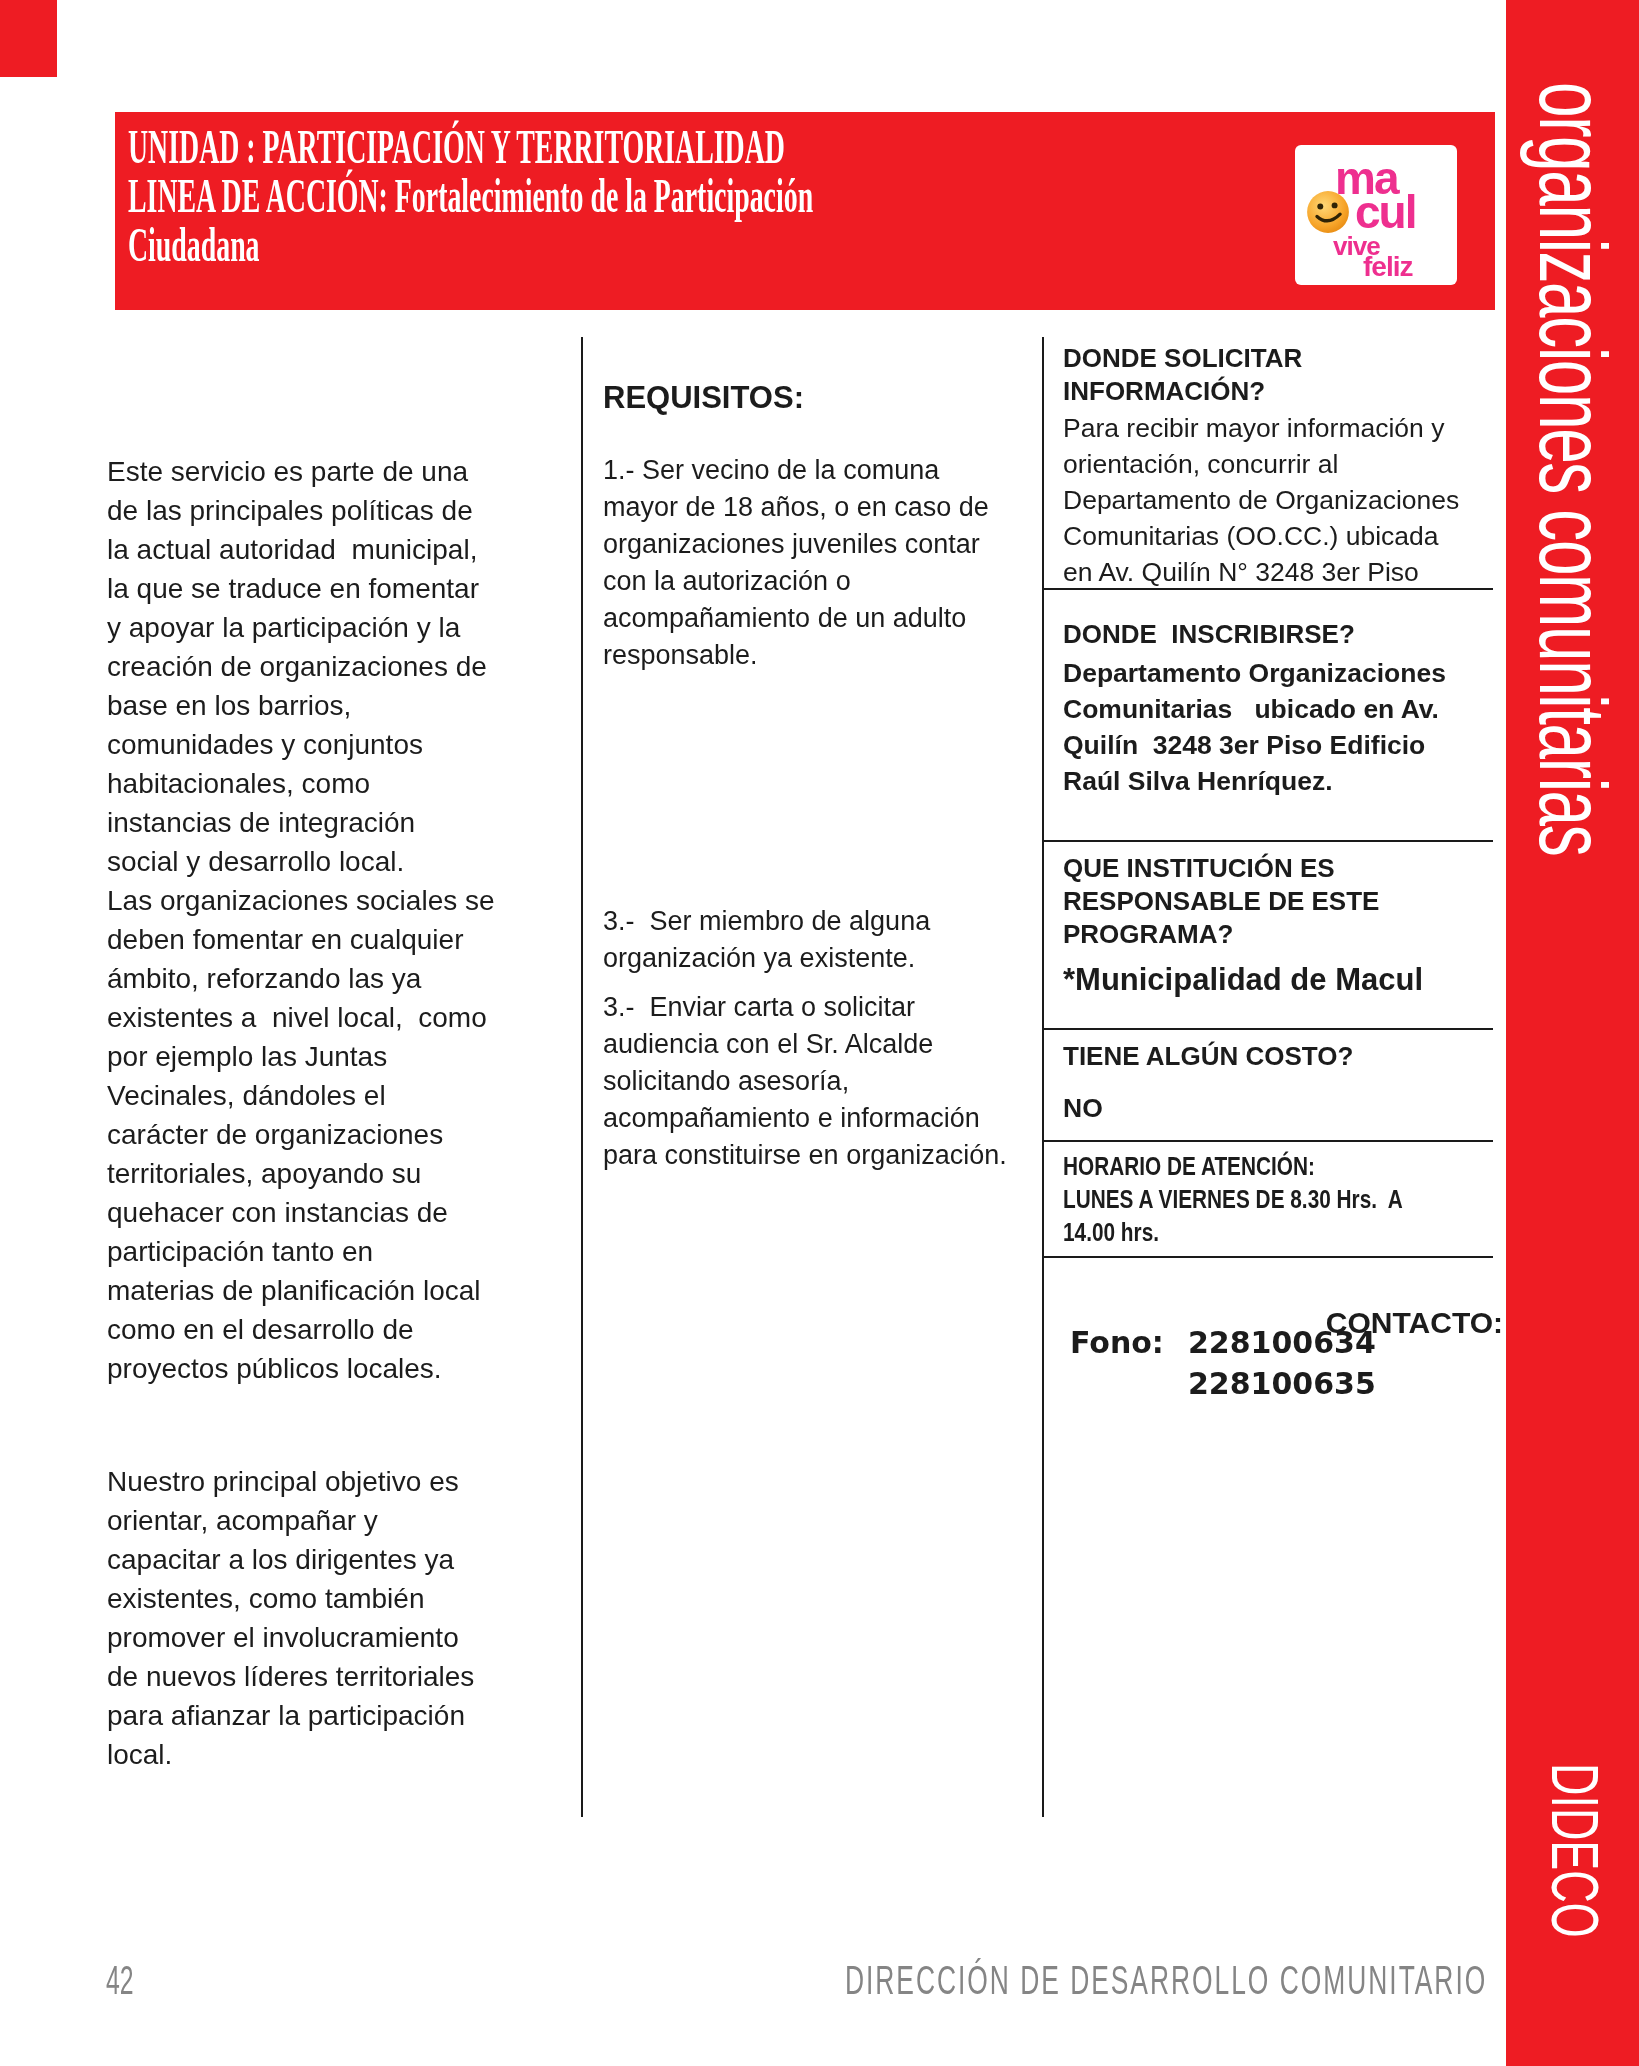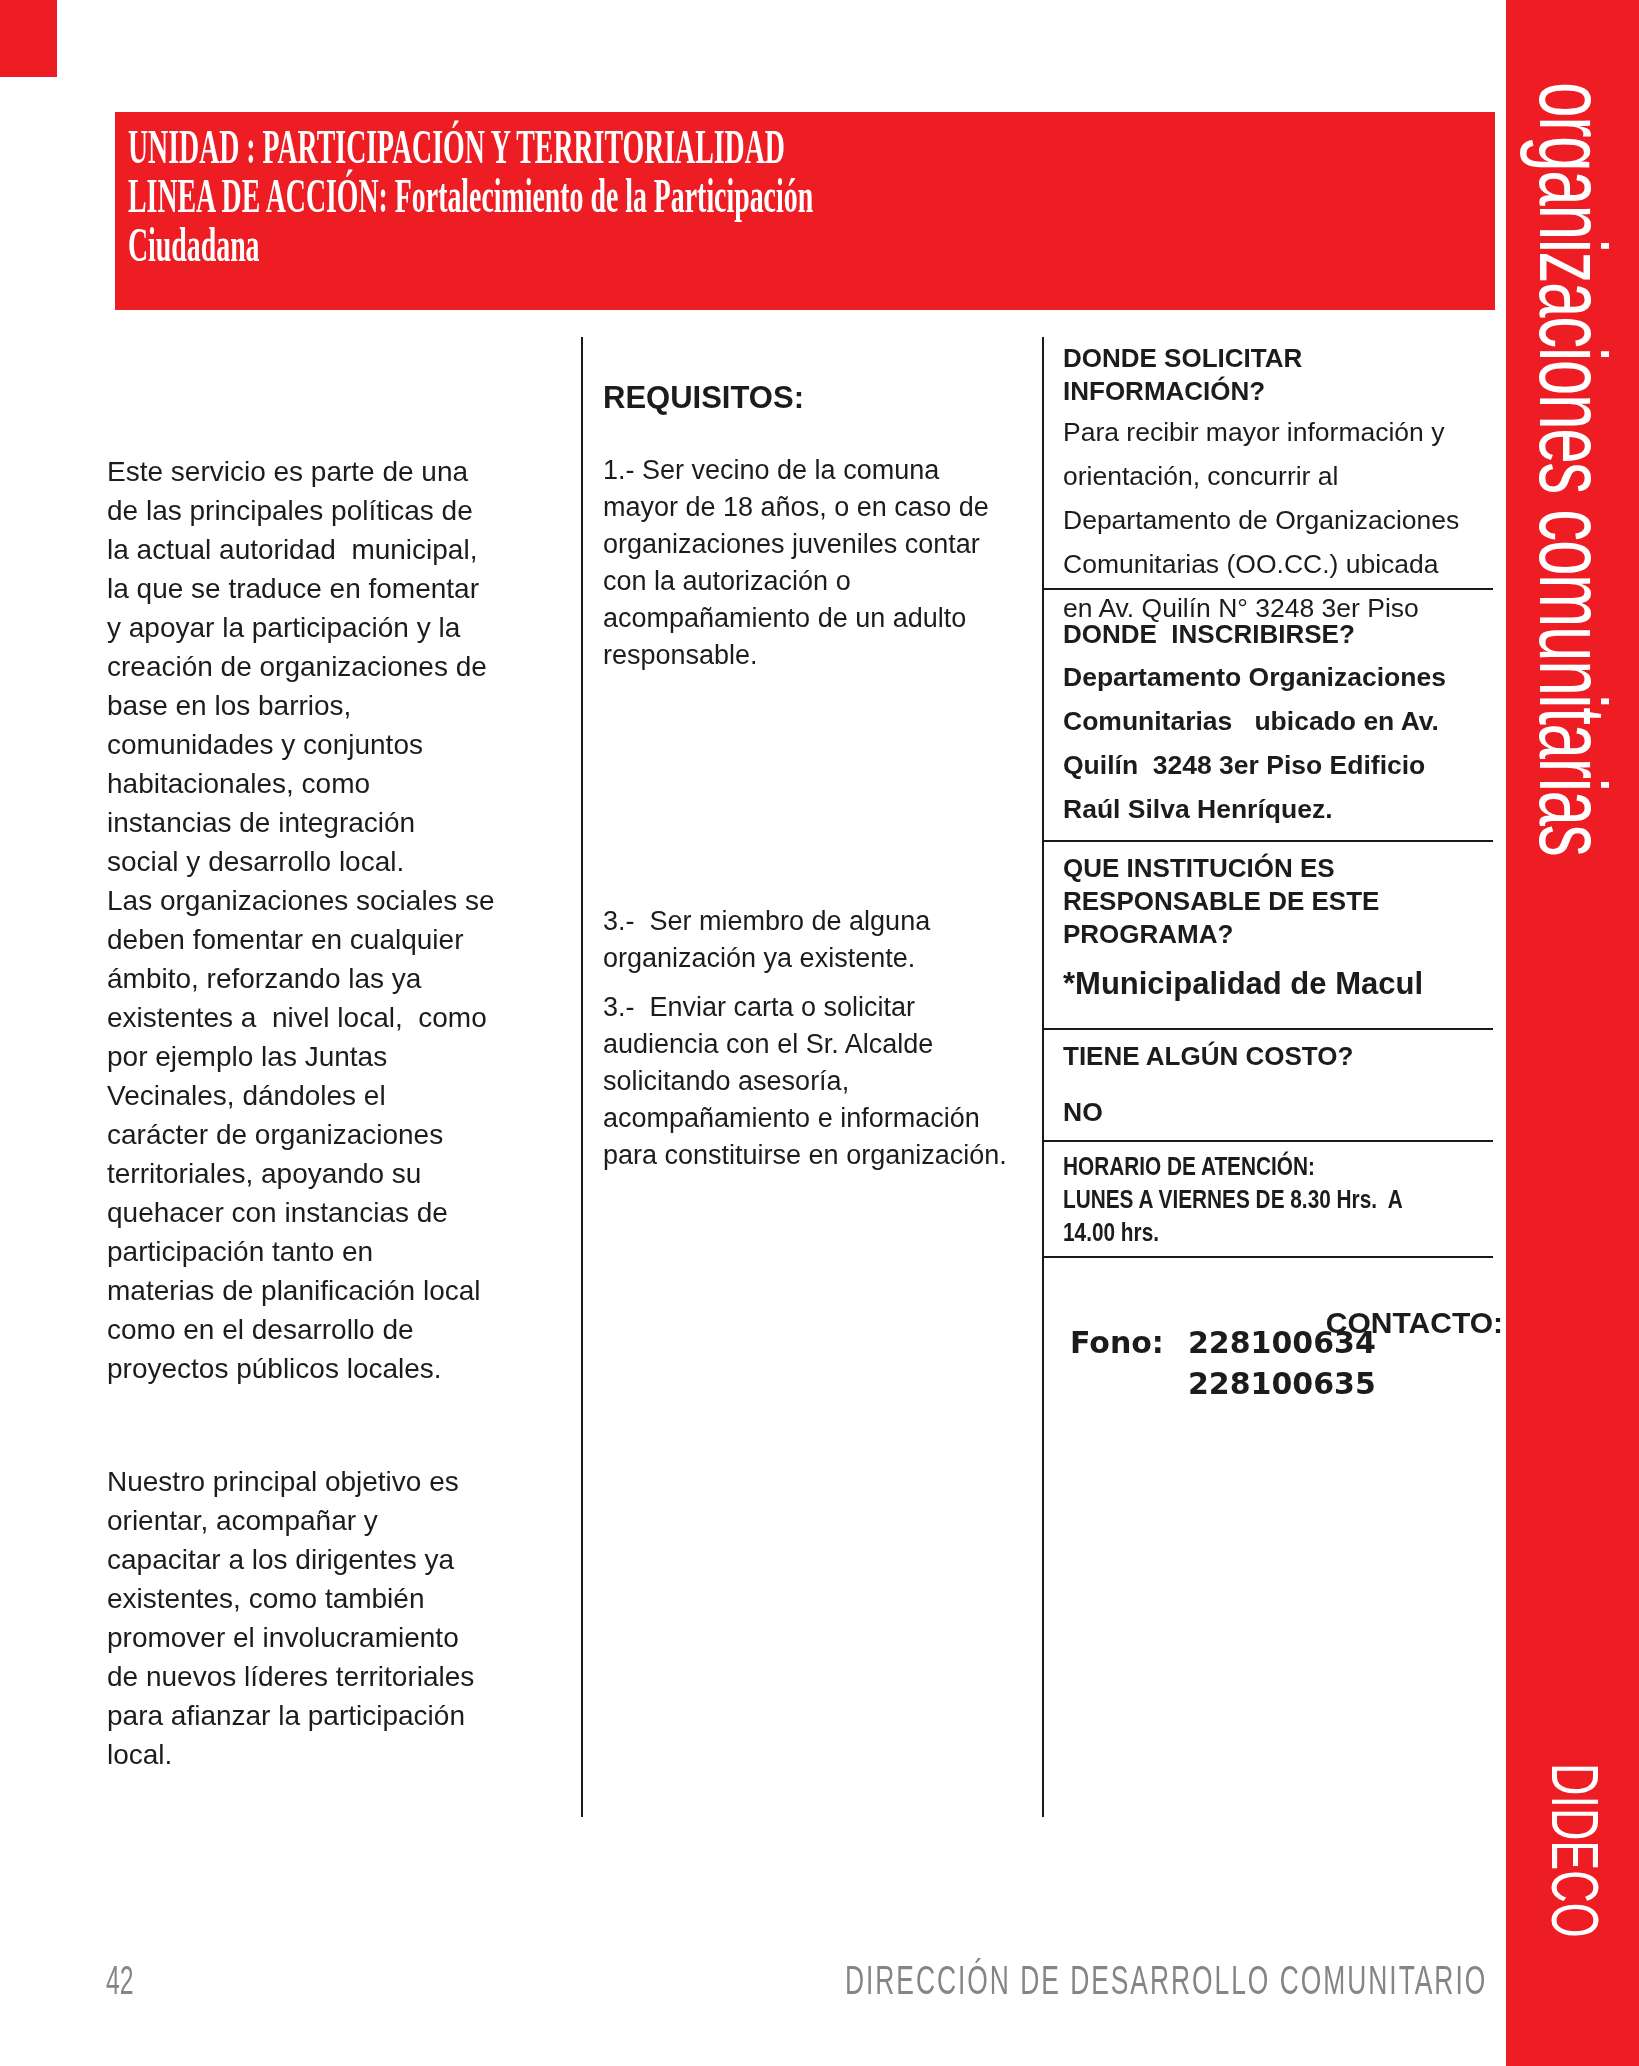--- a/index.html
+++ b/index.html
@@ -48,21 +48,21 @@
   .left-p12{top:452px;}
   .left-p3{top:1462px;}
 
   
   .mid-heading{position:absolute;left:603px;top:380px;font-weight:bold;font-size:31px;}
   .mid-item{position:absolute;left:603px;width:445px;font-size:27px;line-height:37px;}
   .mi1{top:452px;} .mi2{top:737px;} .mi3{top:903px;} .mi4{top:989px;}
 
   
   .r-head{position:absolute;left:1063px;width:440px;font-weight:bold;font-size:26px;line-height:33px;}
-  .r-body{position:absolute;left:1063px;width:438px;font-size:26.5px;line-height:44px;}
+  .r-body{position:absolute;left:1063px;width:438px;font-size:26.5px;line-height:36px;}
   .r-bold{font-weight:bold;}
   .r-big{font-size:31px;font-weight:bold;}
   .rh1{top:342px;} .rb1{top:410px;}
   .rh2{top:618px;} .rb2{top:655px;}
   .rh3{top:852px;} .rb3{top:962px;}
   .rh4{top:1040px;} .rb4{top:1090px;}
   .rh5{top:1150px;transform:scaleX(0.8);transform-origin:left top;}
   .rb5{top:1183px;font-weight:bold;font-size:26px;line-height:33px;transform:scaleX(0.8);transform-origin:left top;}
   .rh6{top:1306px;font-size:30px;text-align:right;}
   .fono{position:absolute;left:1070px;top:1322px;font-family:"DejaVu Sans",sans-serif;
@@ -84,20 +84,39 @@
   <div class="corner-mark"></div>
 
   <div class="banner">
     <div class="banner-text">
       <div class="banner-line">UNIDAD : PARTICIPACIÓN Y TERRITORIALIDAD</div>
       <div class="banner-line">LINEA DE ACCIÓN: Fortalecimiento de la Participación</div>
       <div class="banner-line">Ciudadana</div>
     </div>
   </div>
 
+  <div class="logo-box">
+    <span class="logo-word logo-ma">ma</span>
+    <span class="logo-word logo-cul">cul</span>
+    <svg class="smiley" viewBox="0 0 40 40">
+      <defs>
+        <radialGradient id="sg" cx="40%" cy="35%" r="70%">
+          <stop offset="0%" stop-color="#ffd876"></stop>
+            <stop offset="70%" stop-color="#f7a52a"></stop>
+            <stop offset="100%" stop-color="#e88c12"></stop>
+        </radialGradient>
+      </defs>
+      <circle cx="20" cy="20" r="19" fill="url(#sg)"></circle>
+      <circle cx="13" cy="15" r="2.7" fill="#2f2305"></circle>
+      <circle cx="26" cy="14" r="2.7" fill="#2f2305"></circle>
+      <path d="M10 24 Q 20 33 31 22" stroke="#2f2305" stroke-width="3" fill="none" stroke-linecap="round"></path>
+    </svg>
+    <span class="logo-word logo-vive">vive</span>
+    <span class="logo-word logo-feliz">feliz</span>
+  </div>
 
   <div class="sidebar">
     <div class="sidebar-vert">organizaciones comunitarias</div>
     <div class="sidebar-dideco">DIDECO</div>
   </div>
 
   <div class="vrule vrule-a"></div>
   <div class="vrule vrule-b"></div>
 
   <div class="left-body left-p3 preline">Nuestro principal objetivo es

